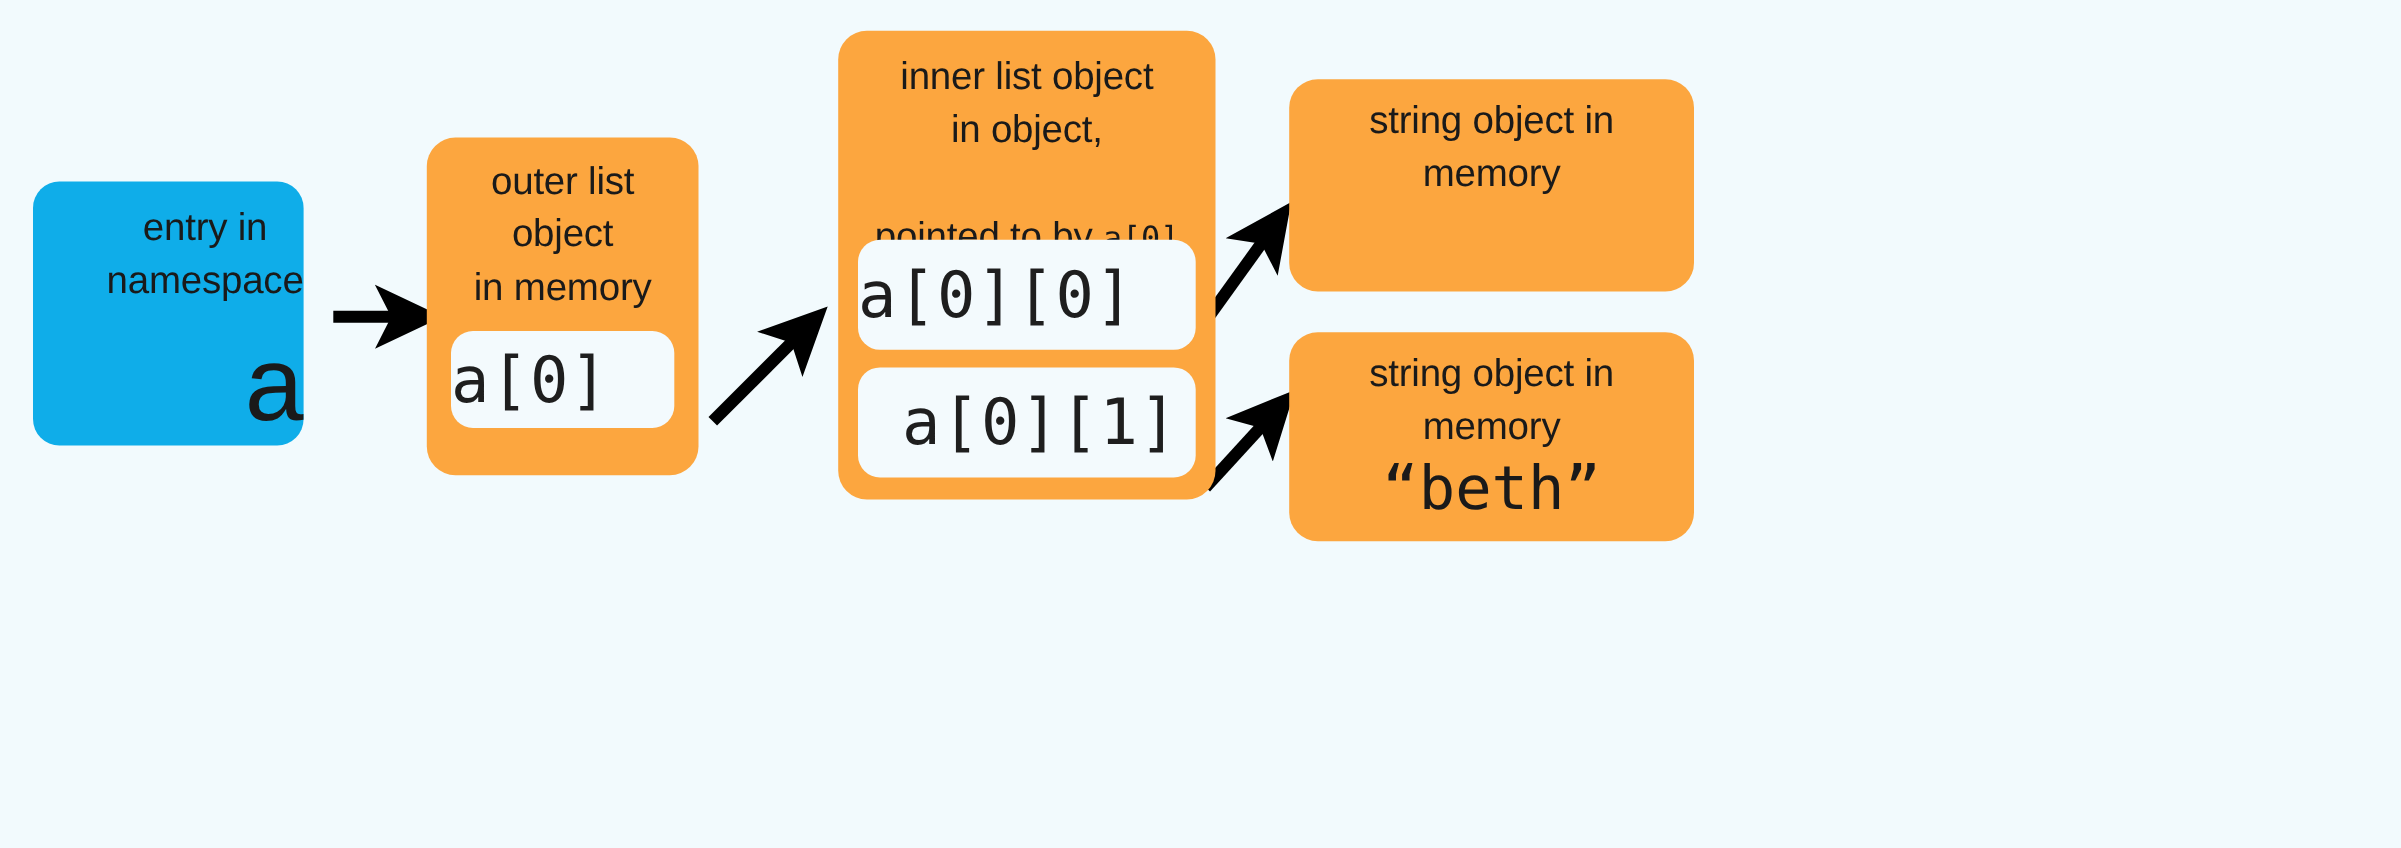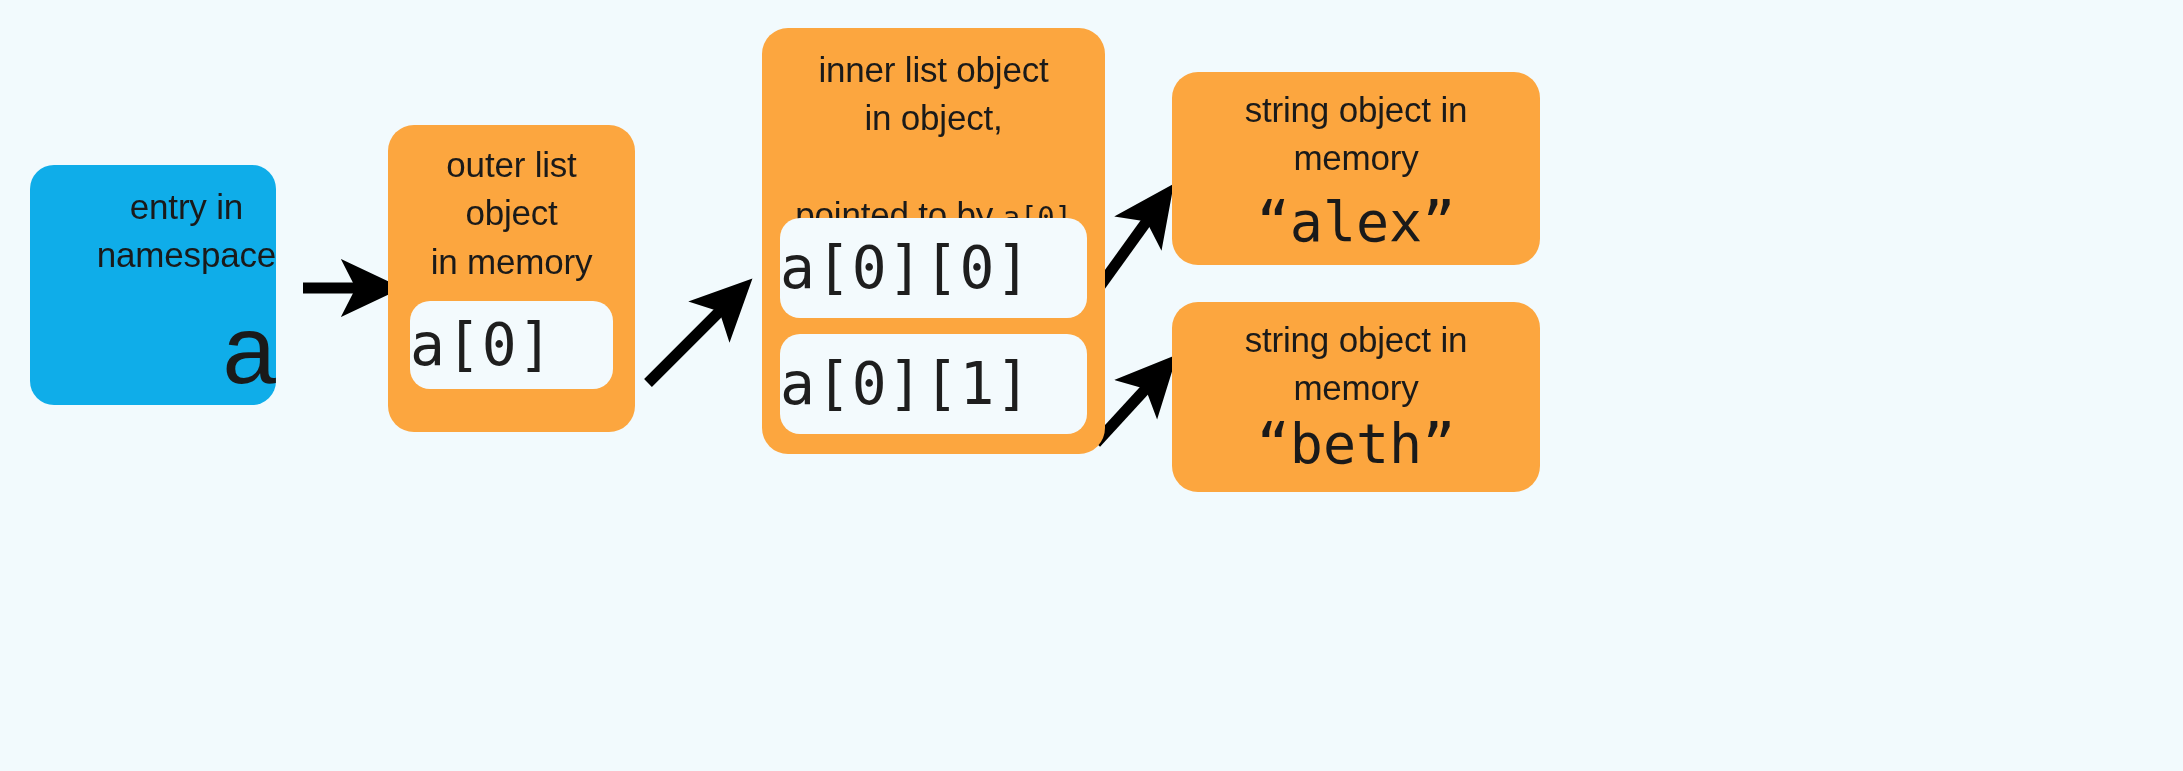--- a/index.html
+++ b/index.html
@@ -80,21 +80,21 @@
     height: 771px;
     pointer-events: none;
   }
 
   
   #namespace-box { left: 30px;  top: 165px; width: 246px; height: 240px; padding-top: 18px; align-items: flex-end; }
   #outer-box     { left: 388px; top: 125px; width: 247px; height: 307px; padding-top: 16px; }
   #outer-slot    { position: absolute; left: 22px; top: 176px; width: 203px; height: 88px; }
   #inner-box     { left: 746px; top: 28px;  width: 343px; height: 426px; padding-top: 18px; margin-left: 16px; }
   #inner-slot-0  { position: absolute; left: 18px; top: 190px; width: 307px; height: 100px; }
-  #inner-slot-1  { position: absolute; left: 18px; top: 306px; width: 307px; height: 100px; }
+  #inner-slot-1  { position: absolute; left: 18px; top: 306px; width: 307px; height: 100px; padding-left: 40px; }
   #str-box-alex  { left: 1172px; top: 72px;  width: 368px; height: 193px; padding-top: 14px; }
   #str-box-beth  { left: 1172px; top: 302px; width: 368px; height: 190px; padding-top: 14px; }
 </style>
 </head>
 <body>
 
 <div id="stage">
 
   <svg class="arrow-layer" viewBox="0 0 2183 771">
     <defs>
@@ -133,21 +133,20 @@
       <span class="slot-code">a[0][0]</span>
     </div>
     <div id="inner-slot-1" class="slot">
       <span class="slot-code">a[0][1]</span>
     </div>
   </div>
 
   <div id="str-box-alex" class="box orange-box">
     <div class="caption">string object in
 memory</div>
-    <div class="str-code" style="margin-top:12px;">“alex”</div>
   </div>
 
   <div id="str-box-beth" class="box orange-box">
     <div class="caption">string object in
 memory</div>
     <div class="str-code" style="margin-top:4px;">“beth”</div>
   </div>
 
 </div>
 

